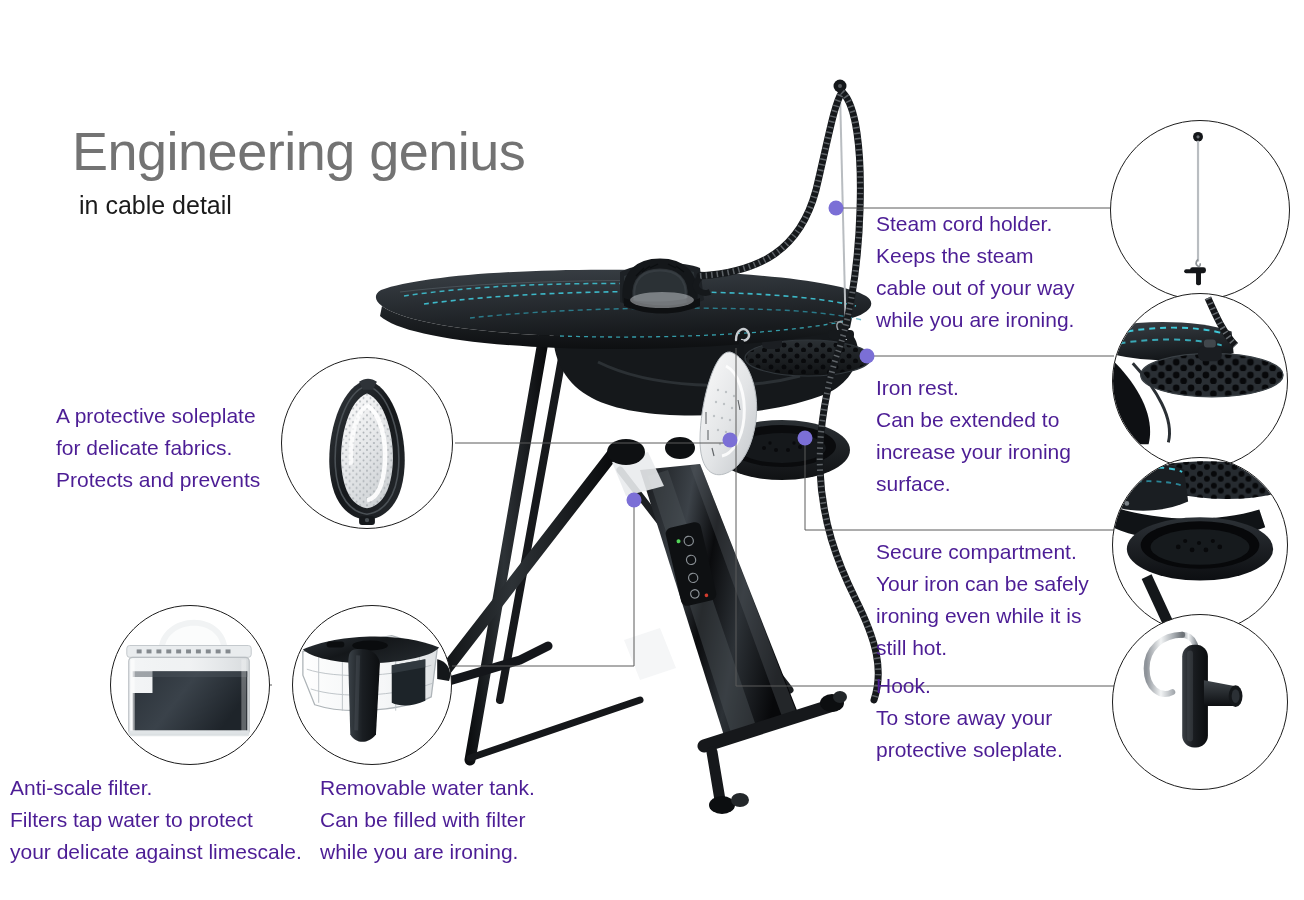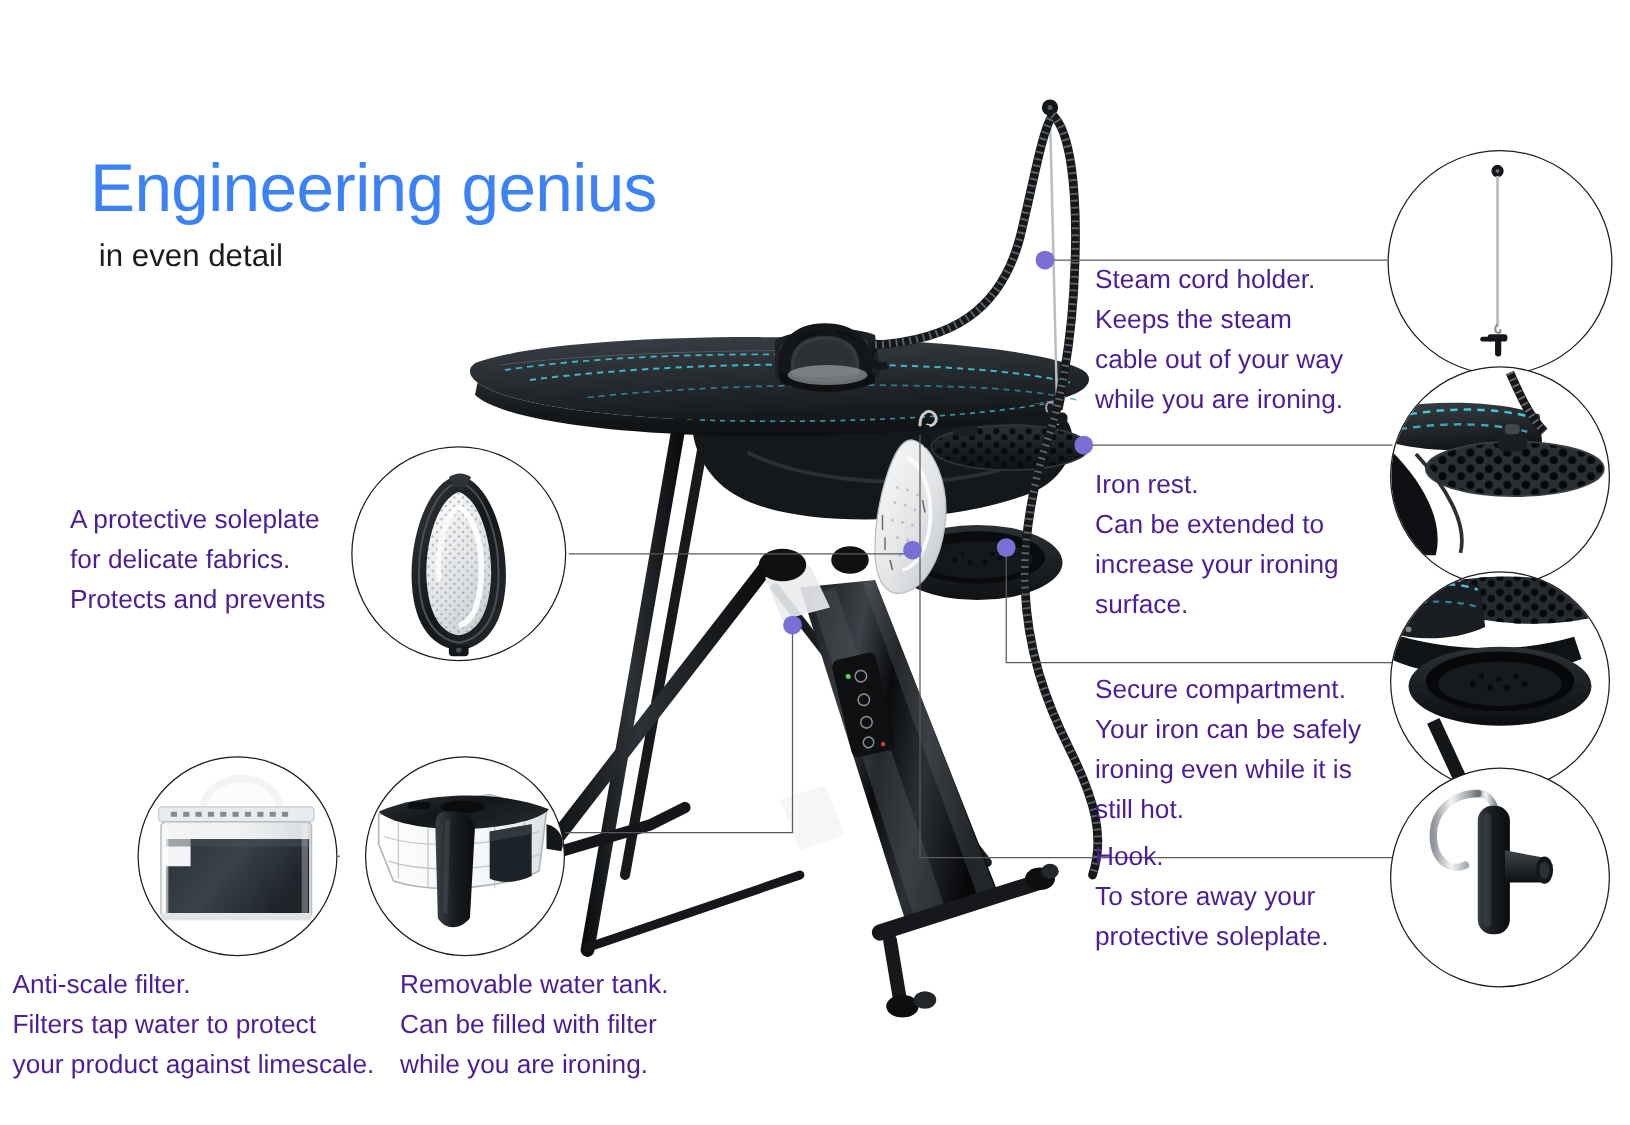--- a/index.html
+++ b/index.html
@@ -14,21 +14,21 @@
     overflow: hidden;
     font-family: "Liberation Sans", sans-serif;
     color: #3c3c3c;
   }
   .stage { position: absolute; inset: 0; }
 
   
   #headline { position: absolute; left: 72px; top: 124px; }
   #headline .h1 {
     font-size: 54px; line-height: 1.02;
-    color: #3b82f6; font-weight: 400;
+    color: #737373; font-weight: 400;
     letter-spacing: -0.5px;
     white-space: nowrap;
   }
   #headline .sub {
     margin-top: 10px; margin-left: 7px;
     font-size: 25px; line-height: 1.32;
     color: #1b1b1b; font-weight: 400;
   }
 
   
@@ -281,21 +281,21 @@
       <circle class="dot" cx="867" cy="356" r="7.5"></circle>
       <circle class="dot" cx="805" cy="438" r="7.5"></circle>
       <circle class="dot" cx="730" cy="440" r="7.5"></circle>
       <circle class="dot" cx="634" cy="500" r="7.5"></circle>
     </g>
   </svg>
 
   <div id="headline">
     <div class="h1">Engineering genius</div>
     <div class="sub">
-      <div>in even detail</div>
+      <div>in cable detail</div>
     </div>
   </div>
 
   <div class="callout w-right" id="c-steam">Steam cord holder.
 Keeps the steam
 cable out of your way
 while you are ironing.</div>
   <div class="callout w-right" id="c-rest">Iron rest.
 Can be extended to
 increase your ironing
@@ -305,21 +305,21 @@
 ironing even while it is
 still hot.</div>
   <div class="callout" id="c-sole">A protective soleplate
 for delicate fabrics.
 Protects and prevents</div>
   <div class="callout w-right" id="c-hook">Hook.
 To store away your
 protective soleplate.</div>
   <div class="callout" id="c-filter">Anti-scale filter.
 Filters tap water to protect
-your product against limescale.</div>
+your delicate against limescale.</div>
   <div class="callout" id="c-tank">Removable water tank.
 Can be filled with filter
 while you are ironing.</div>
 
   <div class="inset" style="left:1110px; top:120px; width:180px; height:180px;">
     <svg class="inset-inner" viewBox="0 0 180 180">
       <circle cx="88" cy="16" r="5" fill="#141619"></circle>
       <circle cx="88" cy="16" r="1.6" fill="#6a6f74"></circle>
       <line x1="88" y1="20" x2="88" y2="142" stroke="#b9bdc1" stroke-width="2.2"></line>
       <path d="M88,140 C82,146 92,150 90,144" stroke="#8d9296" stroke-width="1.8" fill="none"></path>

